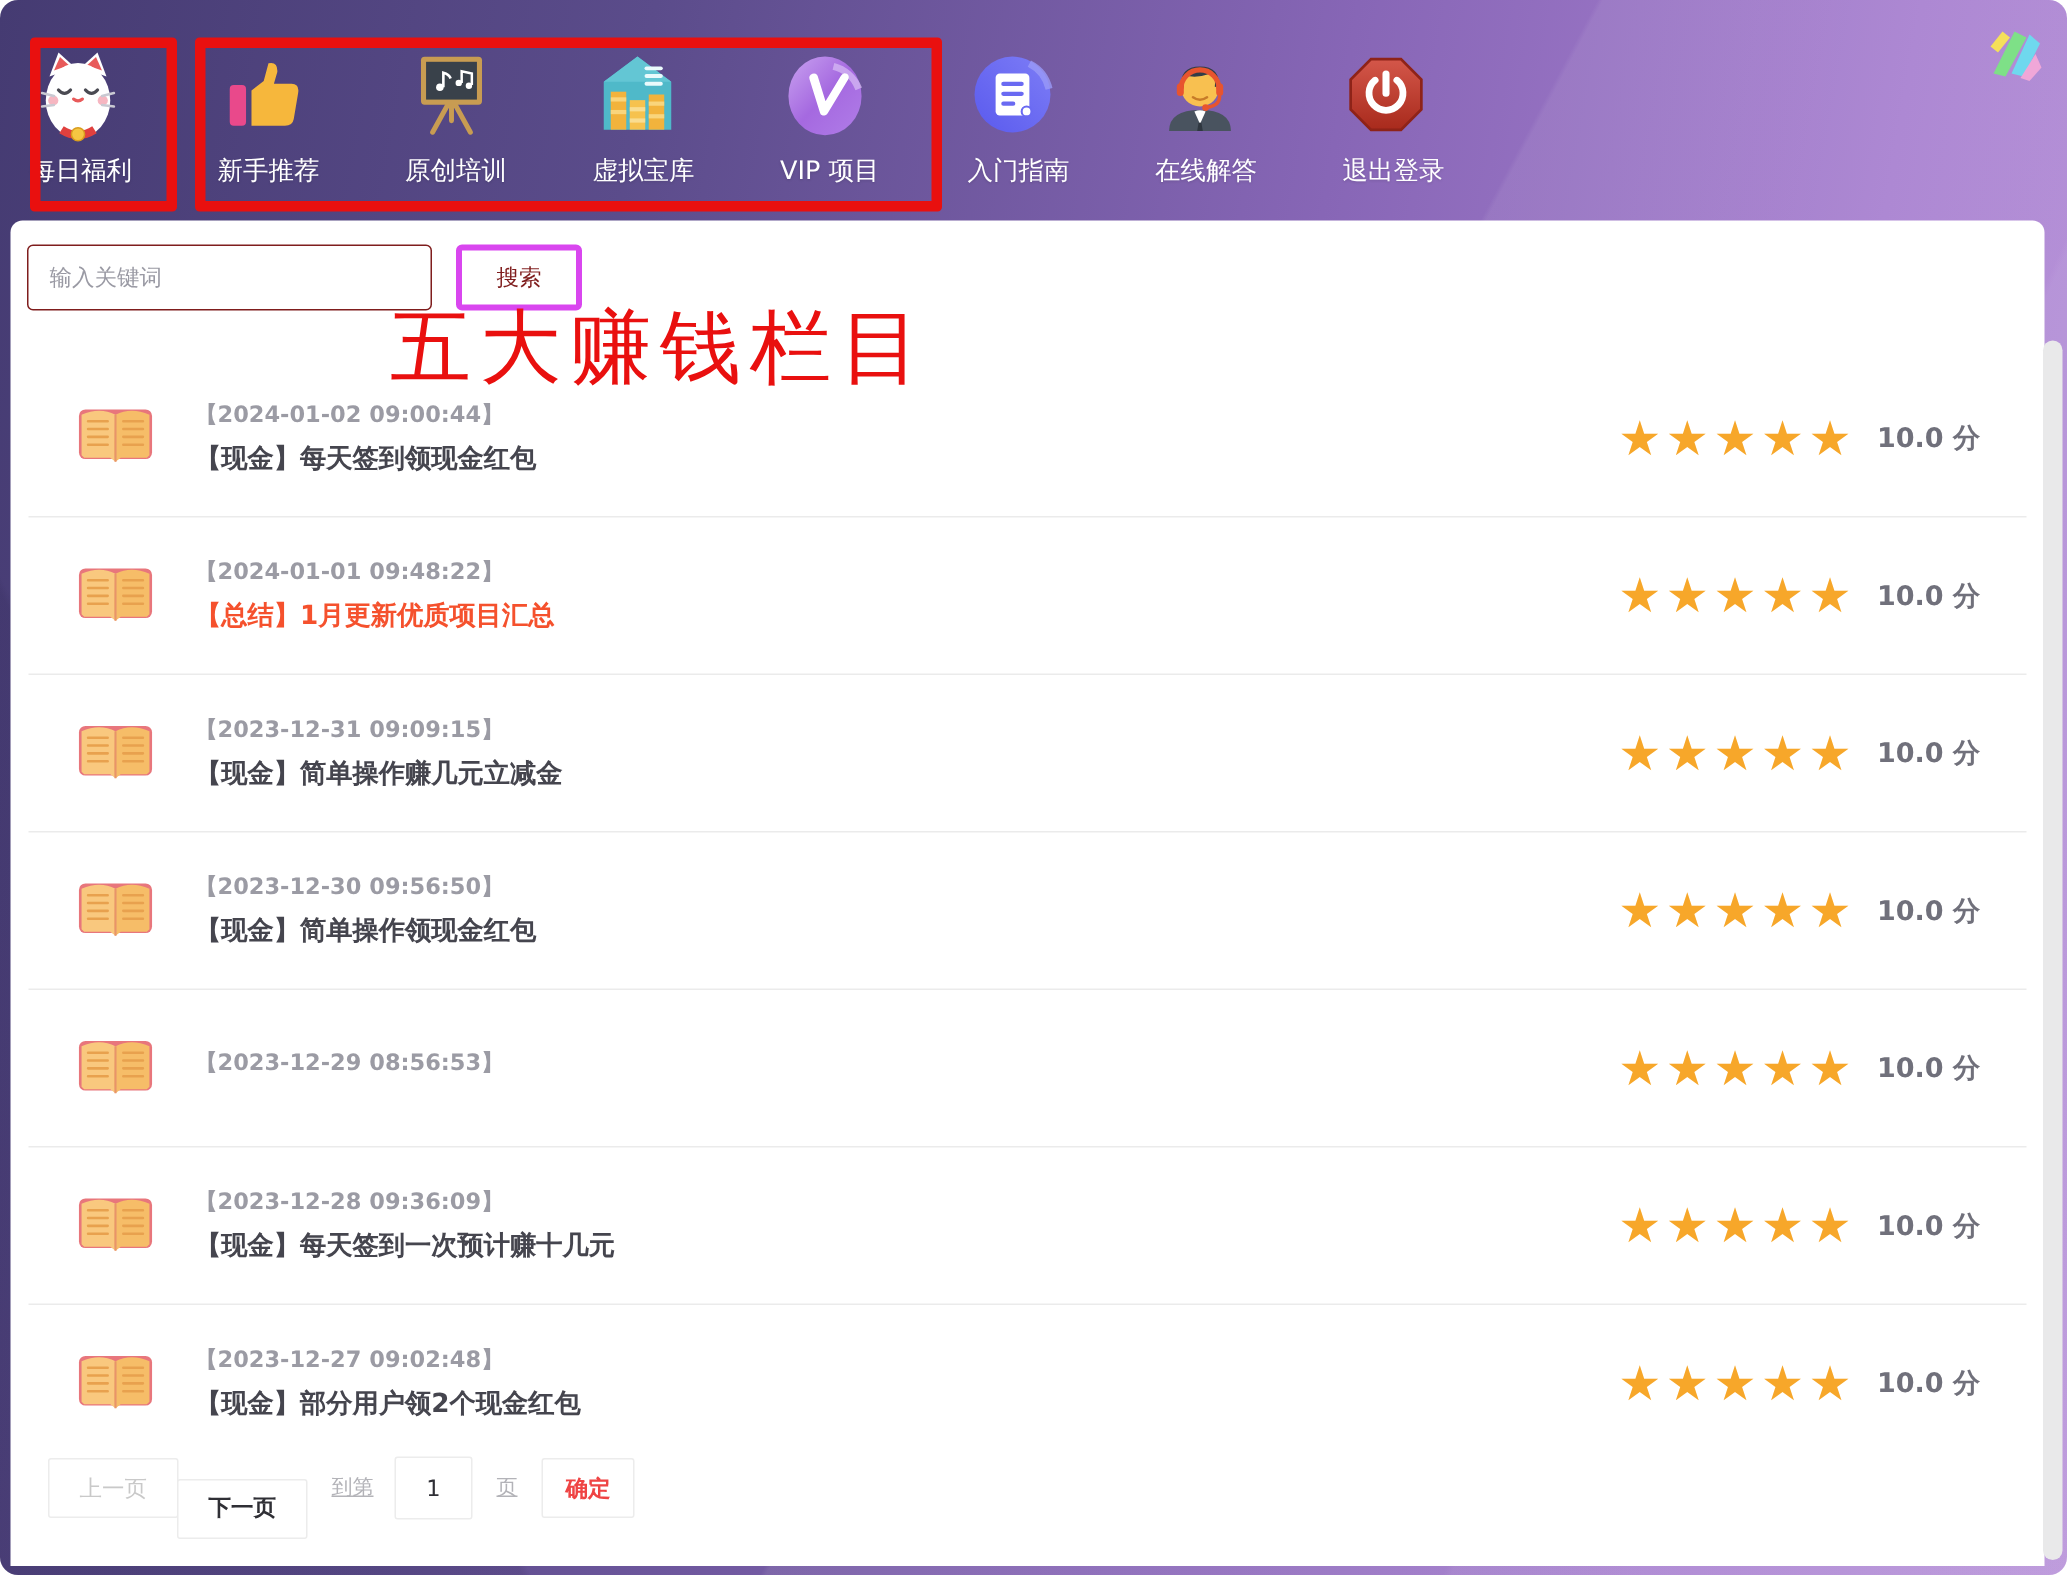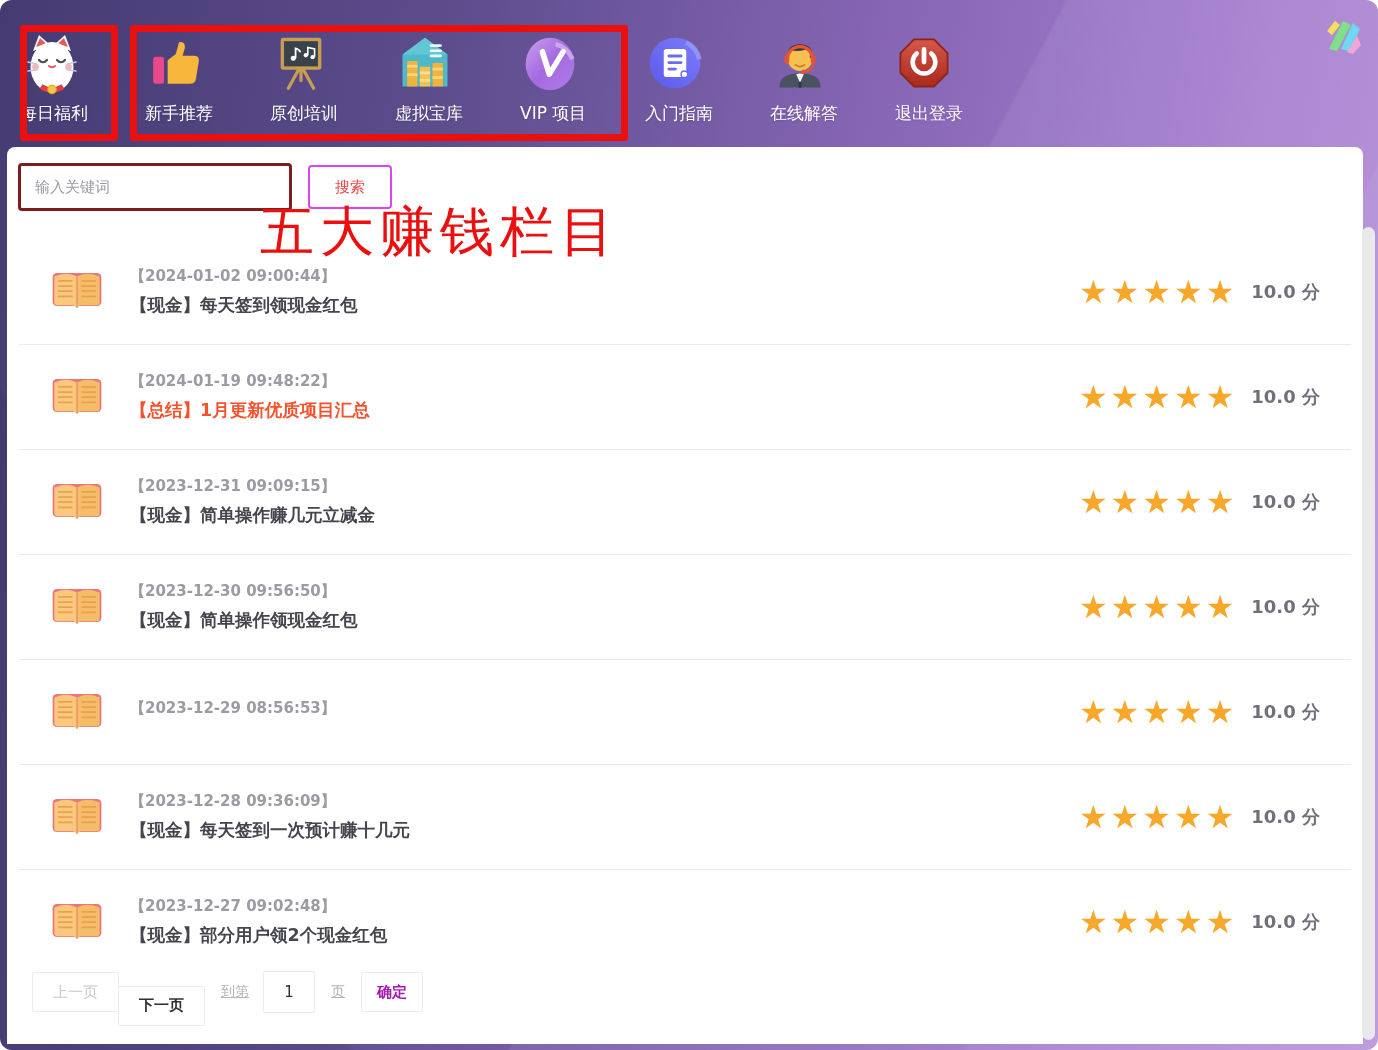--- a/index.html
+++ b/index.html
@@ -24,46 +24,46 @@
   .red-box.box1 { left:20px; top:25px; width:98px; height:116px; }
   .red-box.box2 { left:130px; top:25px; width:498px; height:116px; }
   .annotation-text { position:absolute; left:260px; top:204px; z-index:6; color:#e9100f;
           font-size:54px; line-height:1.05; letter-spacing:6px; pointer-events:none; white-space:nowrap; }
 
   
   .panel { position:absolute; left:7px; top:147px; width:1356px; height:897px; background:#fff;
            border-radius:8px 8px 0 0; z-index:1; }
 
   .search-row { position:absolute; top:16px; left:11px; display:flex; align-items:center; }
-  .search-input { width:240px; height:42px; border:3px solid #7f1d1d; border-radius:4px; padding:0 14px;
+  .search-input { width:240px; height:42px; border:1px solid #7f1d1d; border-radius:4px; padding:0 14px;
                   font-size:15px; color:#000000; outline:none; font-family:inherit; }
   .search-input::placeholder { color:#9a9aa4; }
-  .search-btn { margin-left:16px; width:84px; height:44px; background:#fff; border:2px solid #d946ef;
-                border-radius:4px; font-size:15px; color:#ef4444; cursor:pointer; font-family:inherit; }
+  .search-btn { margin-left:16px; width:84px; height:44px; background:#fff; border:4px solid #d946ef;
+                border-radius:4px; font-size:15px; color:#7f1d1d; cursor:pointer; font-family:inherit; }
 
   .article-list { position:absolute; top:80px; left:0; right:0; margin:12px; padding:0; list-style:none;font-weight:bold; }
   .row { height:105px; display:flex; align-items:center; padding-left:30px; box-sizing:border-box; cursor:pointer; }
   .row + .row { border-top:1px solid #ebebeb; }
   .row-text { margin-left:25px; display:flex; flex-direction:column; }
   .row-date { color:#9b9ba4; font-size:15px; margin-bottom:7px; }
   .row-title { color:#45454e; font-size:17.5px; }
   .row-title.hl { color:#f5512d; }
   .row-rating { margin-left:auto; padding-right:31px; display:flex; align-items:center; }
   .stars { color:#f7a72a; font-size:32px; letter-spacing:3px; line-height:1; }
   .score { color:#70707b; font-size:18px; margin-left:14px; }
 
   .pagination { position:absolute; top:825px; left:25px; display:flex; align-items:center; height:40px; }
   .pg-btn { height:40px; background:#fff; border:1px solid #ececec; border-radius:2px; font-size:15px;
             padding:0 20px; cursor:pointer; font-family:Liberation Sans, sans-serif; }
   .pg-prev { color:#c9c9c9; }
   .pg-next { color:#2f2f35; font-weight:bold; margin-left:-1px;margin-top:27px; }
   .pg-label { color:#b3b3b8; font-size:14px; margin-left:16px;text-decoration:underline; }
   .pg-input { width:46px; height:38px; border:1px solid #ececec; border-radius:2px; margin-left:14px;
               text-align:center; font-size:15px; color:#2f2f35; outline:none; font-family:inherit; }
-  .pg-confirm { color:#a21caf; font-weight:bold; margin-left:16px; padding:0 15px; }
+  .pg-confirm { color:#ef4444; font-weight:bold; margin-left:16px; padding:0 15px; }
 
   .scroll-thumb { position:absolute; right:3px; top:227px; width:13px; height:813px;
                   background:#e9e9ea; border-radius:7px; z-index:3; cursor:grab; }
 </style>
 </head>
 <body>
 
 <div class="page">
 
   <div class="header">
@@ -262,21 +262,21 @@
         <span class="book">
           <svg width="56" height="47" viewBox="0 0 64 54">
             <rect x="4" y="8" width="56" height="38" rx="5" fill="#e8767c"></rect>
             <path d="M32 12 q2 34 0 36 l-4-3 h-20 l-2-2 V12 q14-6 26 0 z" fill="#f9c87e"></path>
             <path d="M32 12 q-2 34 0 36 l4-3 h20 l2-2 V12 q-14-6 -26 0 z" fill="#f6bd68"></path>
             <path d="M11 17 h15 M11 23 h15 M11 29 h15 M11 35 h15 M38 17 h15 M38 23 h15 M38 29 h15 M38 35 h15" stroke="#e8a14e" stroke-width="2" stroke-linecap="round"></path>
             <path d="M32 12 v36" stroke="#e8946a" stroke-width="1.6"></path>
           </svg>
         </span>
         <span class="row-text">
-          <span class="row-date">【2024-01-19 09:48:22】</span>
+          <span class="row-date">【2024-01-01 09:48:22】</span>
           <span class="row-title hl">【总结】1月更新优质项目汇总</span>
         </span>
         <span class="row-rating">
           <span class="stars">★★★★★</span>
           <span class="score">10.0 分</span>
         </span>
       </li>
 
       <li class="row">
         <span class="book">

